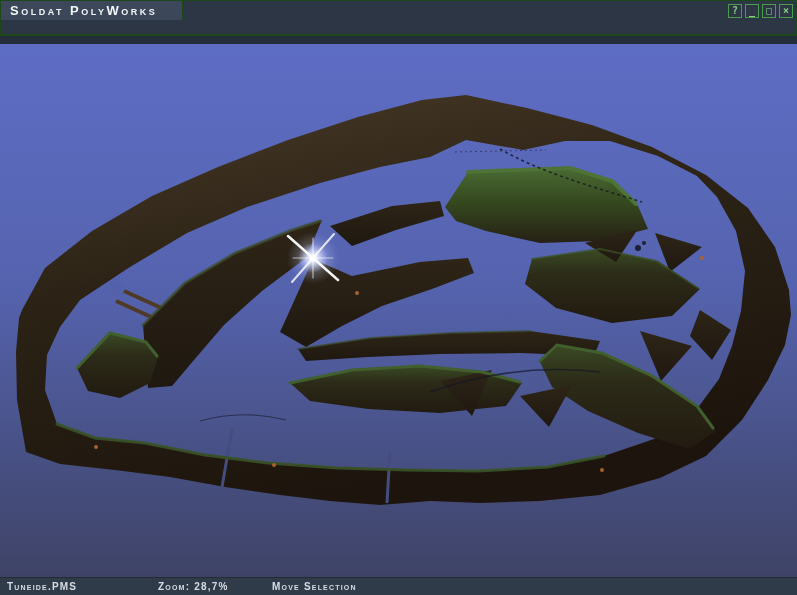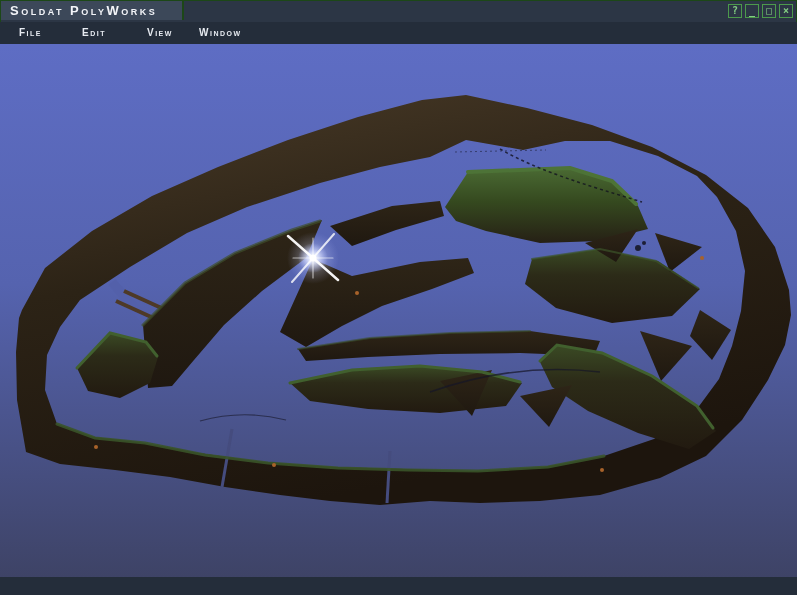--- a/index.html
+++ b/index.html
@@ -51,26 +51,20 @@
       <span class="app-title">Soldat PolyWorks</span>
     </div>
     <div class="win-controls">
       <button class="win-btn">?</button>
       <button class="win-btn">_</button>
       <button class="win-btn">□</button>
       <button class="win-btn">×</button>
     </div>
   </div>
 
-  <div class="menubar">
-    <span class="menu-item mi-0">File</span>
-    <span class="menu-item mi-1">Edit</span>
-    <span class="menu-item mi-2">View</span>
-    <span class="menu-item mi-3">Window</span>
-  </div>
 
   <div class="canvas">
     <svg viewBox="0 44 797 533" preserveAspectRatio="none">
       <defs>
         <linearGradient id="ringGrad" x1="0" y1="0" x2="0.35" y2="1">
           <stop offset="0" stop-color="#4a3b28"></stop>
           <stop offset="0.45" stop-color="#2c2316"></stop>
           <stop offset="1" stop-color="#1d150d"></stop>
         </linearGradient>
         <linearGradient id="platGrad" x1="0" y1="0" x2="0" y2="1">
@@ -172,14 +166,19 @@
         <circle cx="313" cy="258" r="15" fill="url(#flareGrad)"></circle>
         <line x1="288" y1="236" x2="338" y2="280" stroke="#ffffff" stroke-width="2.5" opacity="0.95" stroke-linecap="round"></line>
         <line x1="292" y1="282" x2="334" y2="234" stroke="#ffffff" stroke-width="2" opacity="0.8" stroke-linecap="round"></line>
         <line x1="313" y1="238" x2="313" y2="278" stroke="#ffffff" stroke-width="1.2" opacity="0.6" stroke-linecap="round"></line>
         <line x1="293" y1="258" x2="333" y2="258" stroke="#ffffff" stroke-width="1.2" opacity="0.6" stroke-linecap="round"></line>
         <circle cx="313" cy="258" r="3.5" fill="#ffffff"></circle>
       </g>
     </svg>
   </div>
 
+  <div class="statusbar">
+    <span class="status-item st-file">Tuneide.PMS</span>
+    <span class="status-item st-zoom">Zoom: 28,7%</span>
+    <span class="status-item st-tool">Move Selection</span>
+  </div>
 
 </div>
 
 </body></html>

